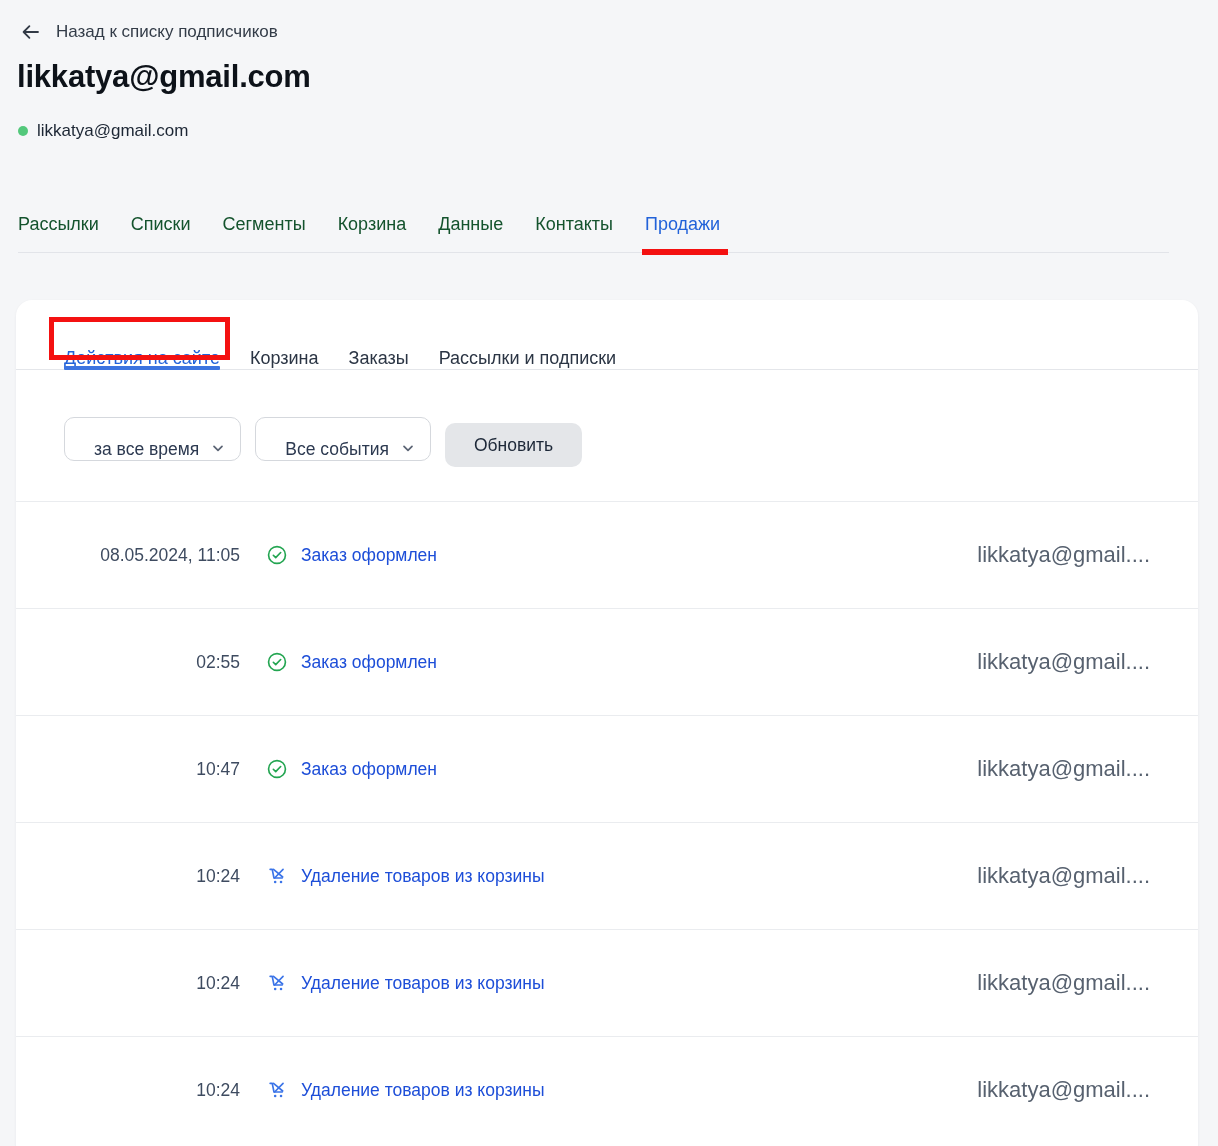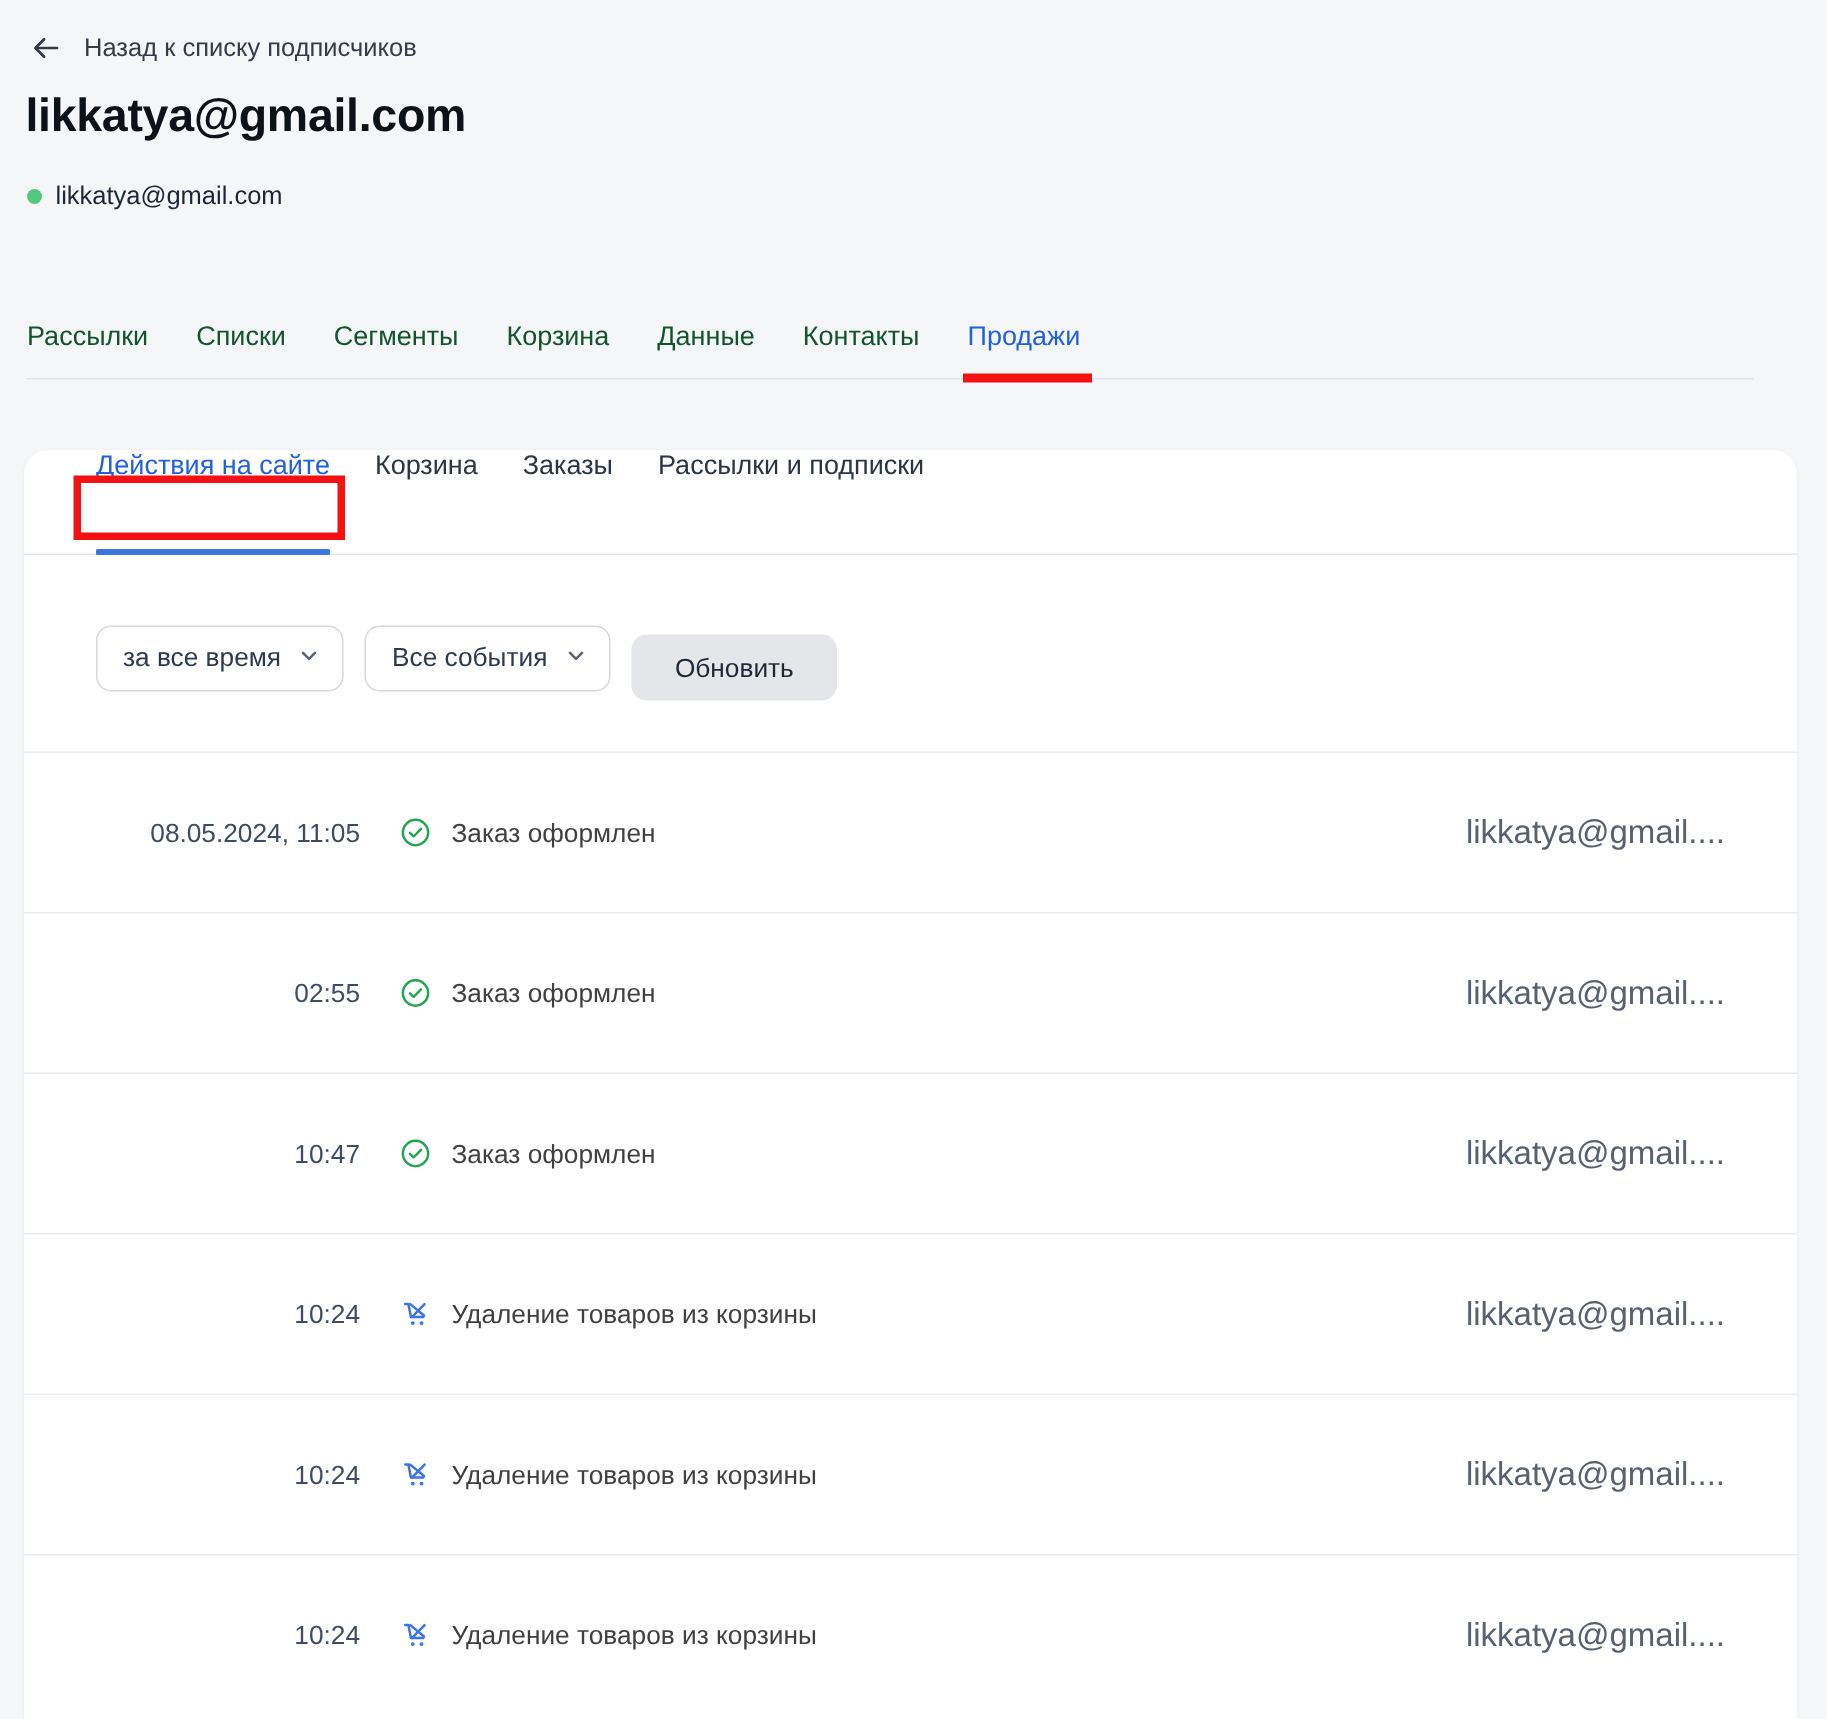--- a/index.html
+++ b/index.html
@@ -51,56 +51,56 @@
     position: absolute; top: 300px; left: 16px; width: 1182px; height: 860px;
     background: #ffffff; border-radius: 16px;
     box-shadow: 0 1px 3px rgba(22,30,45,.06);
   }
 
   .subtabs {
     display: flex; gap: 30px; padding: 0 48px; height: 70px;
     align-items: stretch; border-bottom: 1px solid #e4e6ea;
   }
   .subtab {
-    position: relative; display: flex; align-items: flex-start;
+    position: relative; display: flex; align-items: flex-end;
     font-size: 18px; color: #2b3544; cursor: pointer; white-space: nowrap;
   }
   .subtab.active { color: #2262d9; }
   .subtab-underline {
     position: absolute; left: 0; right: 0; bottom: -1px;
     height: 4px; background: #3c74e0; border-radius: 1px;
   }
   .annotation-box {
     position: absolute; left: -15px; right: -10px; top: 17px; bottom: 9px;
     border: 5px solid #f41111; pointer-events: none;
   }
 
   
   .filters { display: flex; align-items: center; gap: 14px; padding: 40px 48px 34px; }
   .select {
-    height: 44px; display: flex; align-items: center; gap: 12px;
-    padding: 0 15px 0 17px; border: 1px solid #d5d8dd; border-radius: 10px;
+    height: 44px; display: flex; align-items: flex-end; gap: 12px;
+    padding: 0 15px 0 29px; border: 1px solid #d5d8dd; border-radius: 10px;
     background: #fff; font-size: 17.5px; color: #2c3950; cursor: pointer; white-space: nowrap;
   }
   .refresh-btn {
     height: 44px; padding: 0 29px; border: none; border-radius: 10px;
     background: #e4e6e9; font-size: 17.5px; color: #1d2838; cursor: pointer;
     font-family: inherit; white-space: nowrap; margin-top: 13px;
   }
 
   
   .event-row {
     display: grid; grid-template-columns: 176px 1fr 230px;
     align-items: center; height: 107px; padding: 0 48px;
     border-top: 1px solid #eaecef;
   }
   .event-time { text-align: right; font-size: 17.5px; color: #3e4b60; }
   .event-main { display: flex; align-items: center; gap: 13px; margin-left: 26px; min-width: 0; }
   .event-icon { display: flex; align-items: center; flex: 0 0 auto; }
-  .event-label { font-size: 17.5px; color: #404040; white-space: nowrap; }
+  .event-label { font-size: 17.5px; color: #1d4ed8; white-space: nowrap; }
   .event-contact { text-align: right; font-size: 22px; color: #57616f; white-space: nowrap; }
 </style>
 </head>
 <body>
 
 <div class="page">
 
   <a class="back-link">
     <span class="back-arrow-wrap">
       <svg width="22" height="22" viewBox="0 0 22 22" fill="none">

